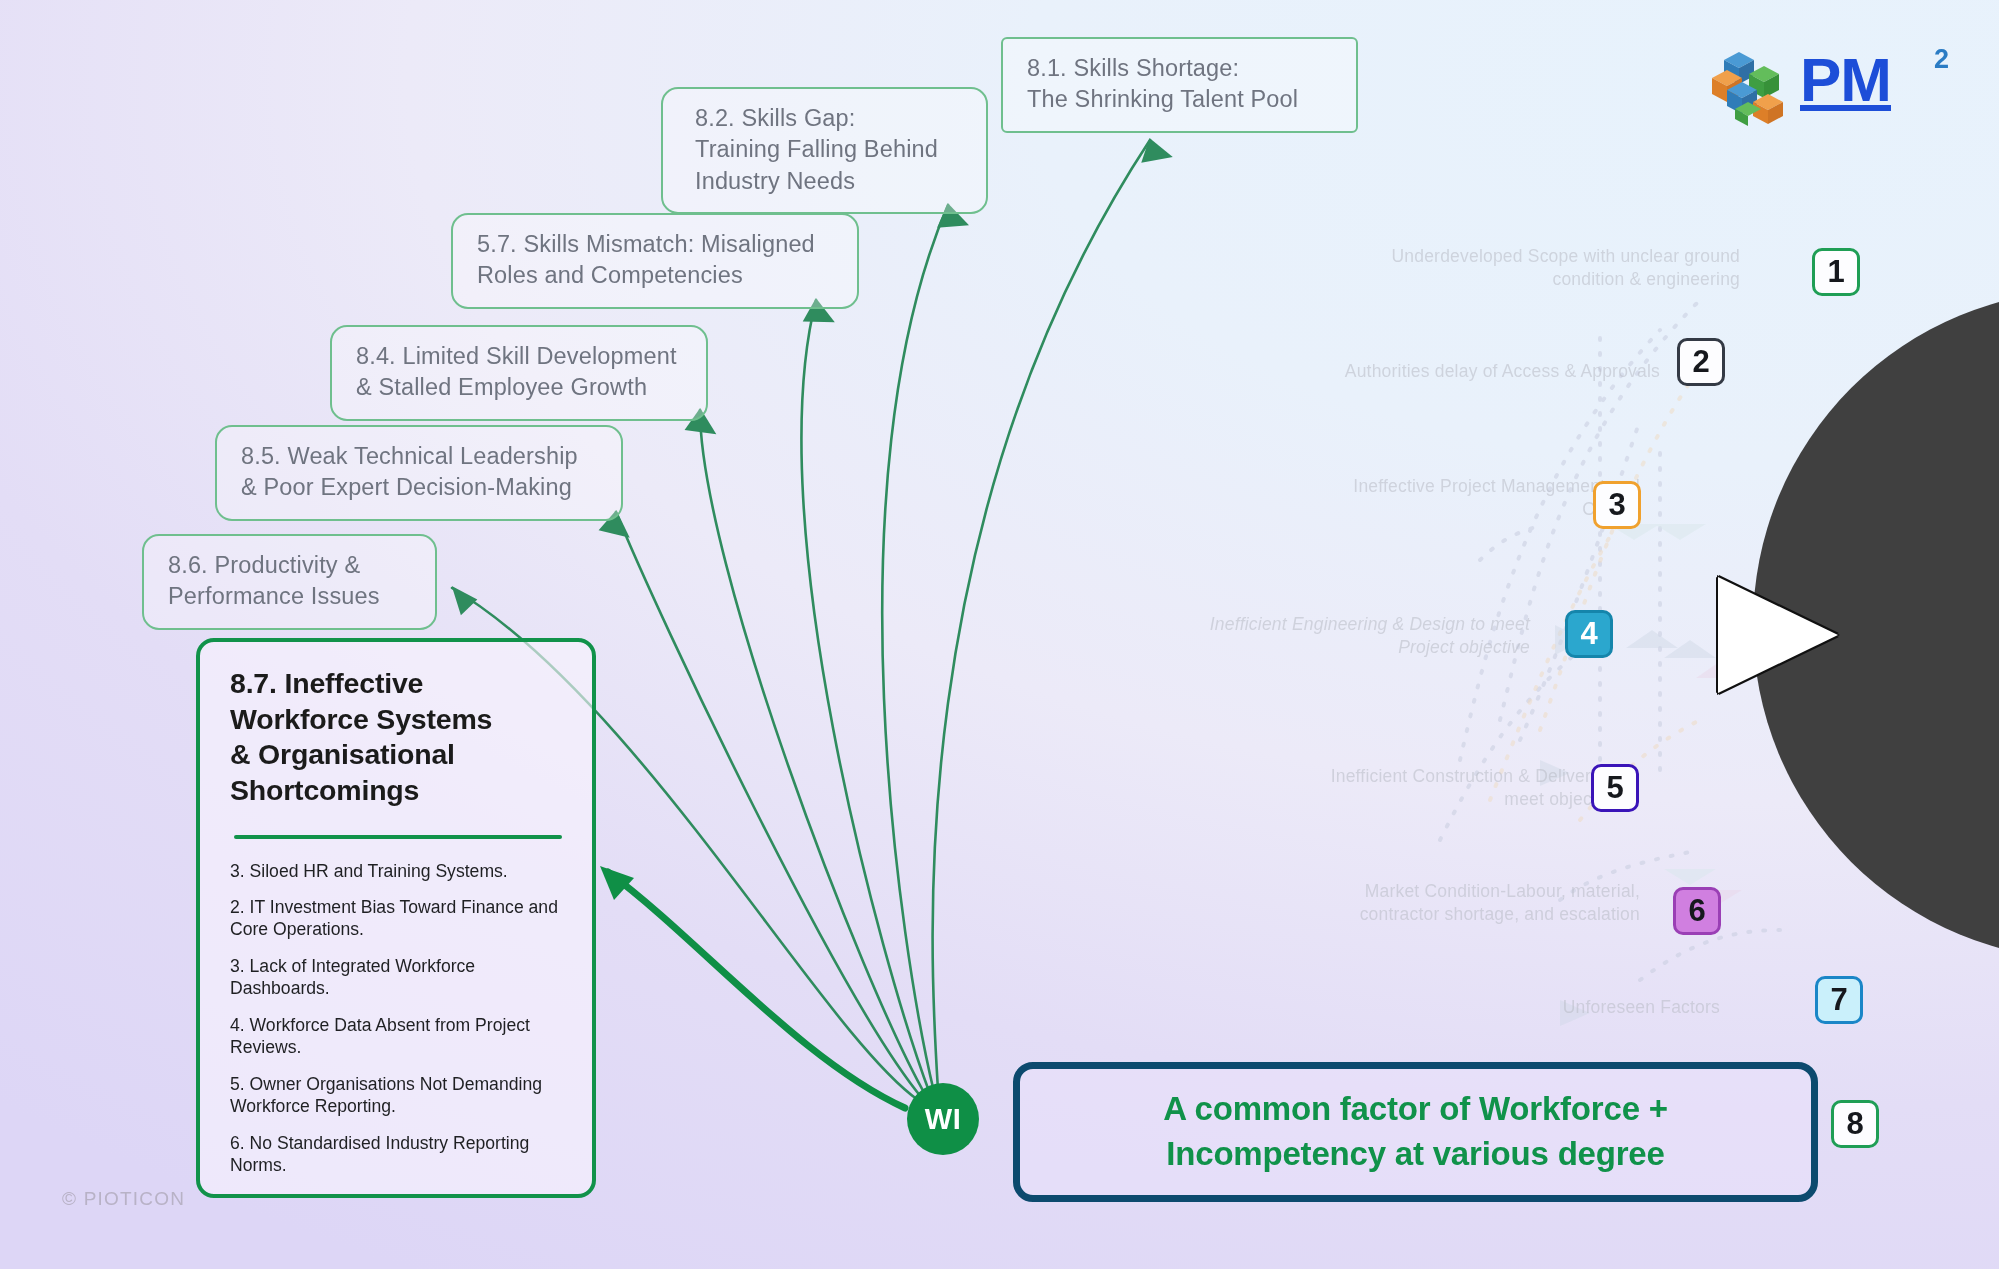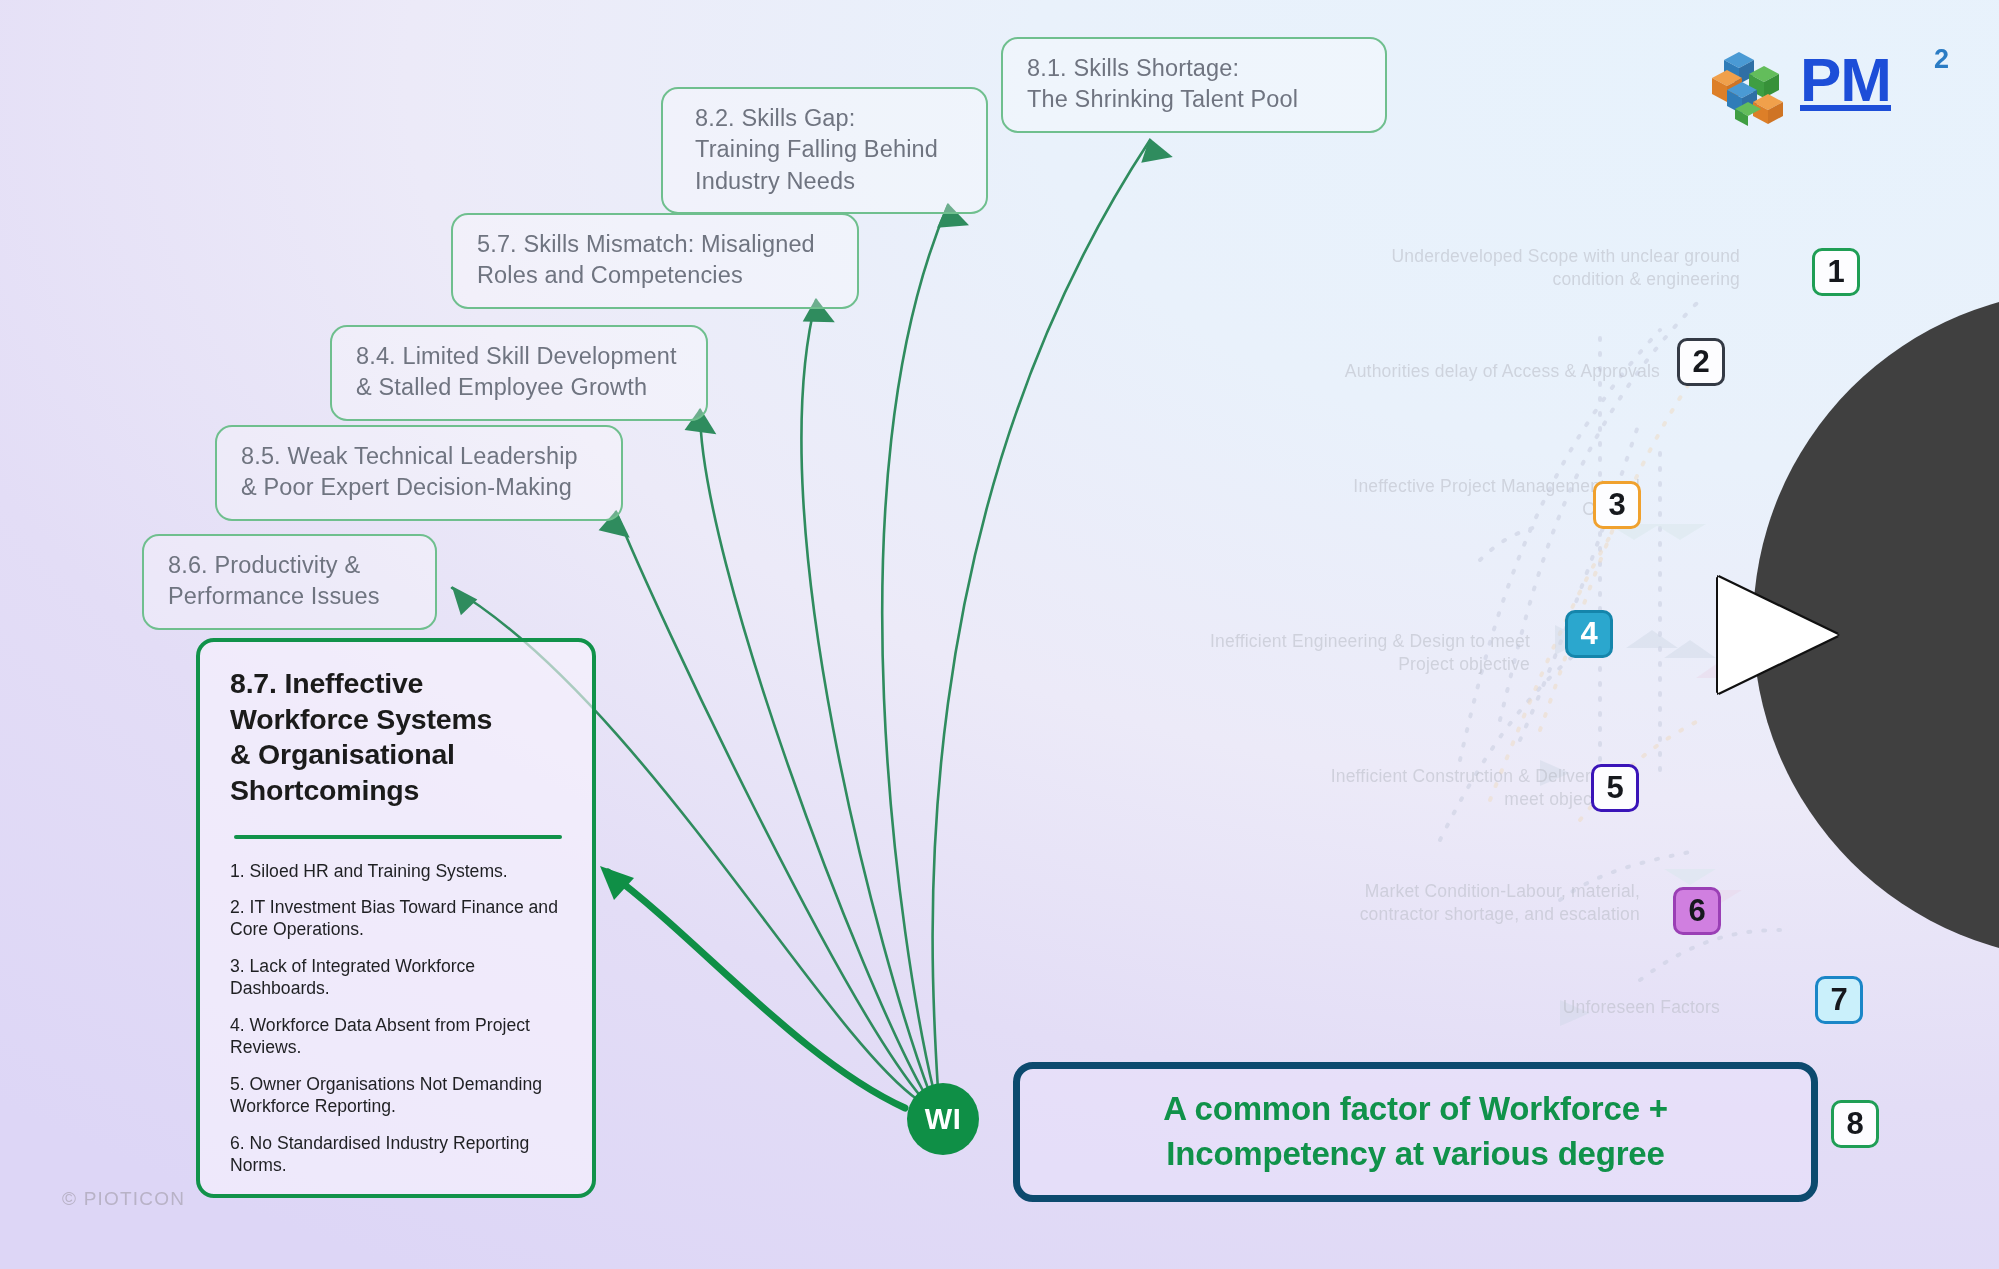--- a/index.html
+++ b/index.html
@@ -144,21 +144,21 @@
         <polygon points="1722,660 1748,678 1696,678"></polygon>
         <polygon points="1716,906 1742,890 1690,890"></polygon>
       </g>
     </svg>
 
     <div class="ghost-label" style="left:1380px;top:245px;width:360px;">Underdeveloped Scope with unclear
 ground condition &amp; engineering</div>
     <div class="ghost-label" style="left:1280px;top:360px;width:380px;">Authorities delay of Access &amp; Approvals</div>
     <div class="ghost-label" style="left:1340px;top:475px;width:300px;">Ineffective Project
 Management and Control</div>
-    <div class="ghost-label" style="left:1200px;top:630px;width:330px;">Inefficient Engineering &amp; Design
+    <div class="ghost-label" style="left:1200px;top:613px;width:330px;font-style:italic;">Inefficient Engineering &amp; Design
 to meet Project objective</div>
     <div class="ghost-label" style="left:1290px;top:765px;width:330px;">Inefficient Construction &amp;
 Delivery to meet objective</div>
     <div class="ghost-label" style="left:1300px;top:880px;width:340px;">Market Condition-Labour, material,
 contractor shortage, and escalation</div>
     <div class="ghost-label" style="left:1480px;top:996px;width:240px;">Unforeseen Factors</div>
 
     <div class="ghost-badge gb1" style="left:1812px;top:248px;">1</div>
     <div class="ghost-badge gb2" style="left:1677px;top:338px;">2</div>
     <div class="ghost-badge gb3" style="left:1593px;top:481px;">3</div>
@@ -214,42 +214,42 @@
       <polygon points="948,203 966,228 934,226" transform="rotate(-8 948 205)"></polygon>
       <polygon points="816,298 834,323 802,321" transform="rotate(-2 816 300)"></polygon>
       <polygon points="700,408 718,433 686,431" transform="rotate(4 700 410)"></polygon>
       <polygon points="616,510 634,535 602,533" transform="rotate(10 616 512)"></polygon>
       <polygon points="452,586 476,602 458,616" transform="rotate(-6 452 588)"></polygon>
     </g>
     <path d="M905 1108 C800 1060 700 940 608 872" fill="none" stroke="#0f8f46" stroke-width="7" stroke-linecap="round"></path>
     <polygon points="600,866 634,878 614,900" fill="#0f8f46"></polygon>
   </svg>
 
-  <div class="card" style="left:1001px;top:37px;width:386px;">8.1. Skills Shortage:
+  <div class="card" style="left:1001px;top:37px;width:357px;border-radius:6px;">8.1. Skills Shortage:
 The Shrinking Talent Pool</div>
   <div class="card" style="left:661px;top:87px;width:327px;padding-left:32px;">8.2. Skills Gap:
 Training Falling Behind
 Industry Needs</div>
   <div class="card" style="left:451px;top:213px;width:408px;">5.7. Skills Mismatch: Misaligned
 Roles and Competencies</div>
   <div class="card" style="left:330px;top:325px;width:378px;">8.4. Limited Skill Development
 &amp; Stalled Employee Growth</div>
   <div class="card" style="left:215px;top:425px;width:408px;">8.5. Weak Technical Leadership
 &amp; Poor Expert Decision-Making</div>
   <div class="card" style="left:142px;top:534px;width:295px;">8.6. Productivity &amp;
 Performance Issues</div>
 
   <div class="panel">
     <div class="panel-title">8.7. Ineffective
 Workforce Systems
 &amp; Organisational
 Shortcomings</div>
     <div class="panel-rule"></div>
     <div>
-      <div class="panel-item">1. Siloed HR and Training Systems.</div>
+      <div class="panel-item">3. Siloed HR and Training Systems.</div>
       <div class="panel-item">2. IT Investment Bias Toward Finance and Core Operations.</div>
       <div class="panel-item">3. Lack of Integrated Workforce Dashboards.</div>
       <div class="panel-item">4. Workforce Data Absent from Project Reviews.</div>
       <div class="panel-item">5. Owner Organisations Not Demanding Workforce Reporting.</div>
       <div class="panel-item">6. No Standardised Industry Reporting Norms.</div>
     </div>
   </div>
 
   <div class="wi">WI</div>
   <div class="banner">A common factor of Workforce +

